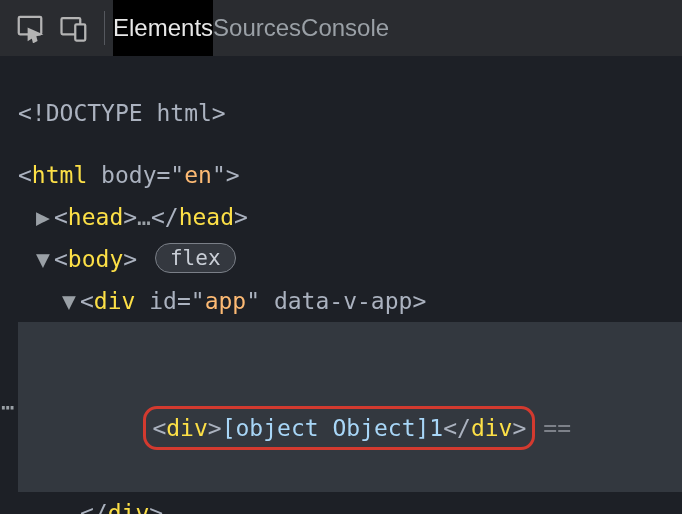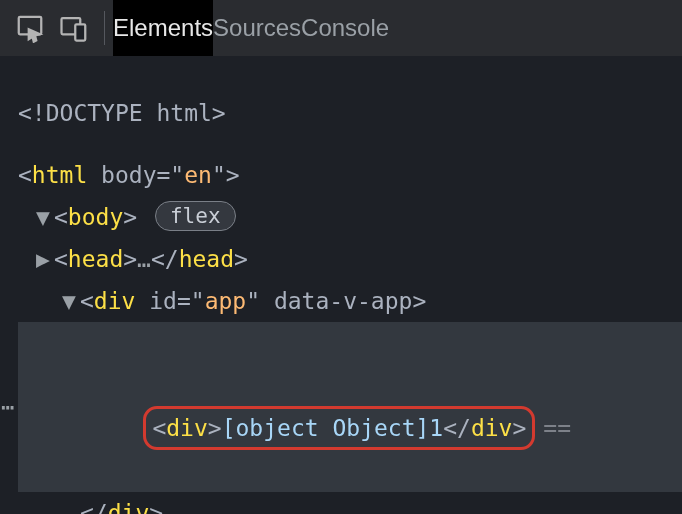--- a/index.html
+++ b/index.html
@@ -141,23 +141,23 @@
     <div class="tab">Console</div>
   </div>
 </div>
 
 <div class="dom-tree">
 
   <div class="row indent1"><span class="c-doctype">&lt;!DOCTYPE html&gt;</span></div>
 
   <div class="row indent1"><span class="c-bracket">&lt;</span><span class="c-tag">html</span><span class="c-attr"> </span><span class="c-attr">body</span><span class="c-attr">="</span><span class="c-str">en</span><span class="c-attr">"</span><span class="c-bracket">&gt;</span></div>
 
+  <div class="row indent2"><span class="arrow">▶</span><span class="c-bracket">&lt;</span><span class="c-tag">head</span><span class="c-bracket">&gt;</span><span class="c-muted">…</span><span class="c-bracket">&lt;/</span><span class="c-tag">head</span><span class="c-bracket">&gt;</span></div>
+
   <div class="row indent2"><span class="arrow">▼</span><span class="c-bracket">&lt;</span><span class="c-tag">body</span><span class="c-bracket">&gt;</span> <span class="badge">flex</span></div>
-
-  <div class="row indent2"><span class="arrow">▶</span><span class="c-bracket">&lt;</span><span class="c-tag">head</span><span class="c-bracket">&gt;</span><span class="c-muted">…</span><span class="c-bracket">&lt;/</span><span class="c-tag">head</span><span class="c-bracket">&gt;</span></div>
 
   <div class="row indent3"><span class="arrow">▼</span><span class="c-bracket">&lt;</span><span class="c-tag">div</span><span class="c-attr"> </span><span class="c-attr">id</span><span class="c-attr">="</span><span class="c-str">app</span><span class="c-attr">" </span><span class="c-attr">data-v-app</span><span class="c-bracket">&gt;</span></div>
 
   <div class="row indent4 hl">
     <div class="ellipsis-gutter">⋯</div>
     <span class="box"><span class="c-bracket">&lt;</span><span class="c-tag">div</span><span class="c-bracket">&gt;</span><span class="c-text">[object Object]1</span><span class="c-bracket">&lt;/</span><span class="c-tag">div</span><span class="c-bracket">&gt;</span></span><span class="eqsel">==</span>
   </div>
 
   <div class="row indent3"><span class="arrow"></span><span class="c-bracket">&lt;/</span><span class="c-tag">div</span><span class="c-bracket">&gt;</span></div>
 

